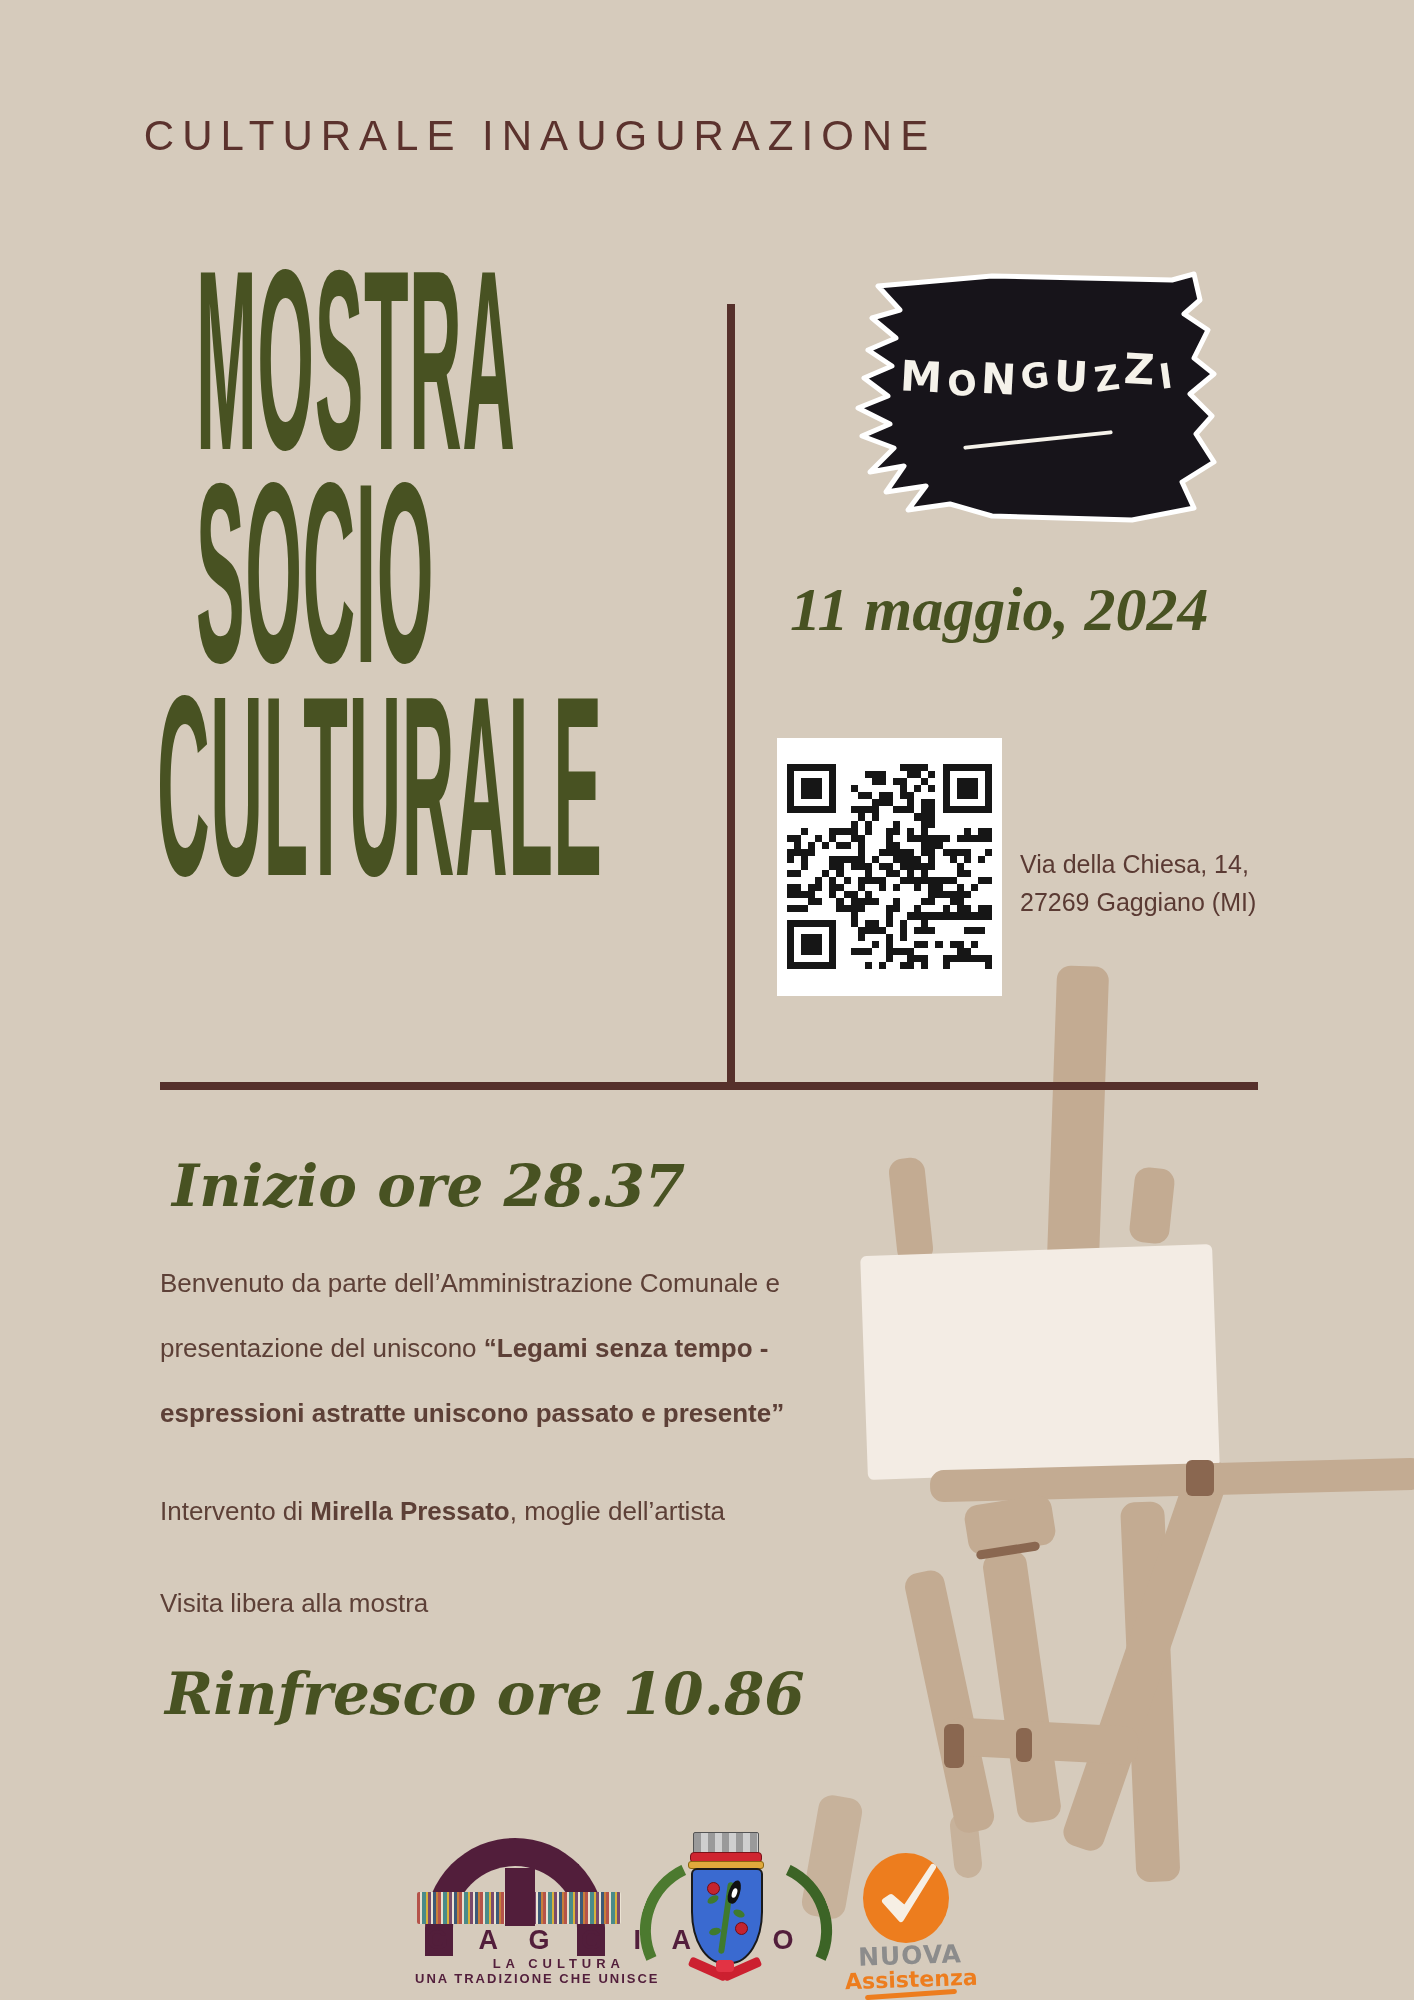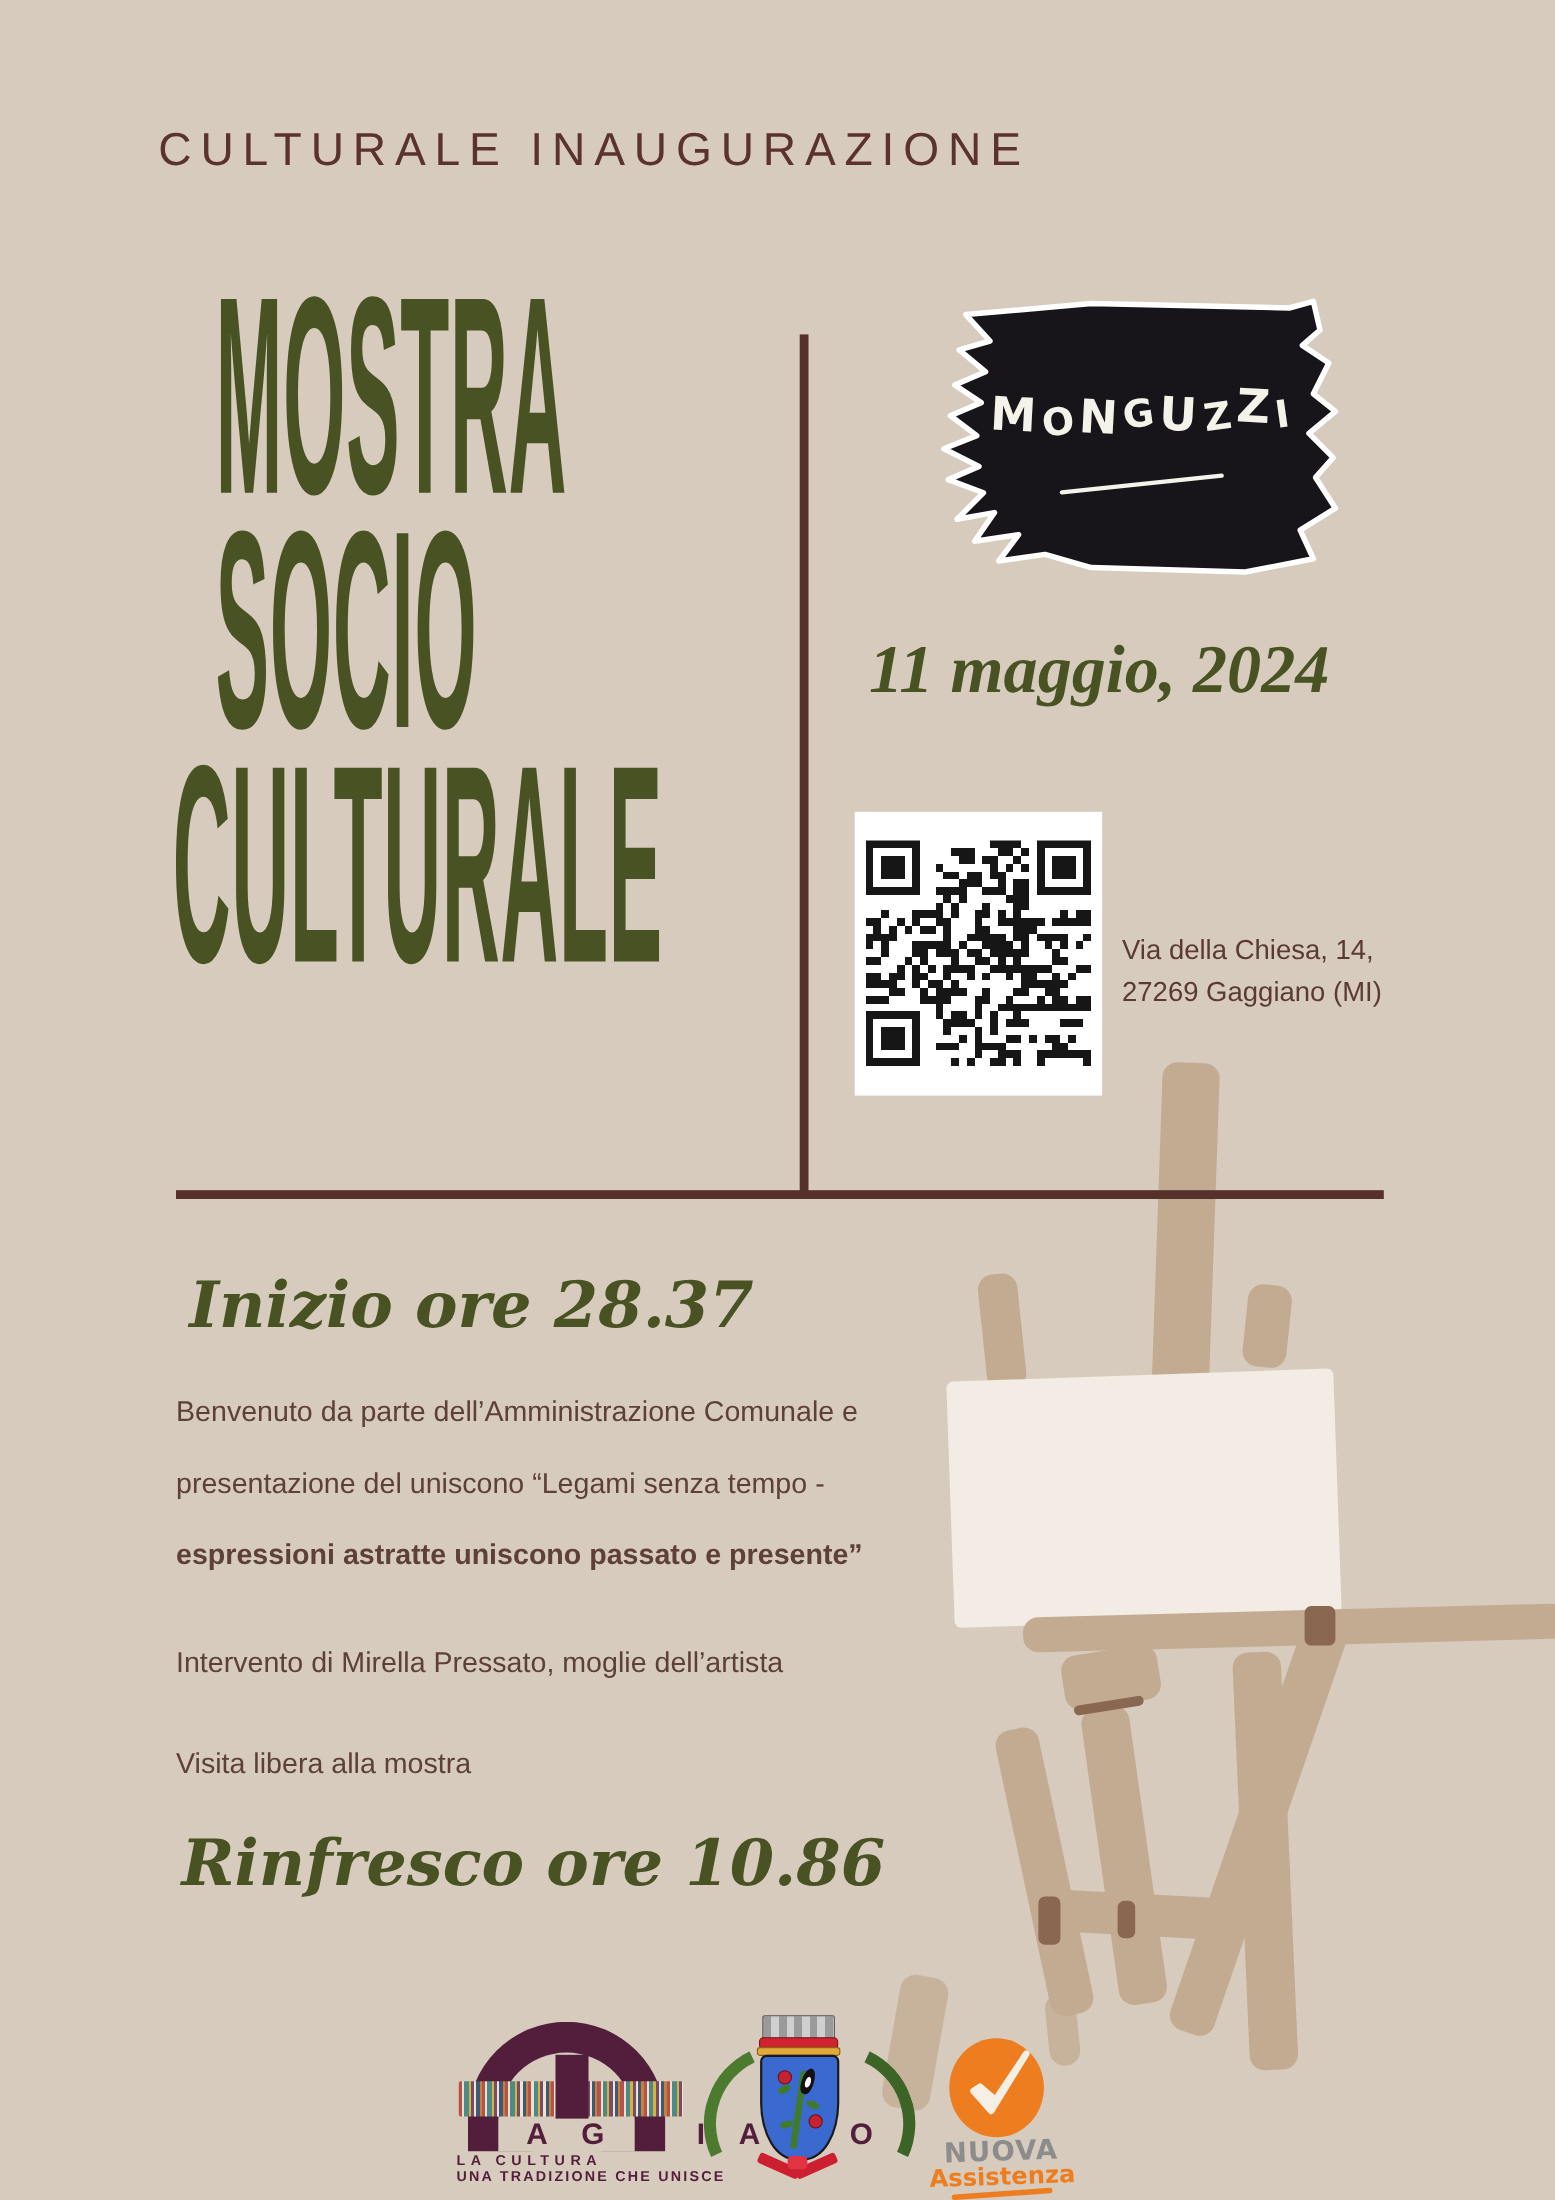--- a/index.html
+++ b/index.html
@@ -62,21 +62,21 @@
   
   .script-line{
     font-family:"DejaVu Serif",serif;font-style:italic;font-weight:700;
     font-size:58px;color:#485222;white-space:nowrap;z-index:10;
   }
   .inizio{left:172px;top:1152px;}
   .rinfresco{left:165px;top:1660px;}
   .body-line{
     left:160px;font-size:26px;color:#5d4037;white-space:nowrap;z-index:10;font-weight:400;
   }
-  .body-line b{font-weight:400;text-align:center;}
+  .body-line b{font-weight:700;text-align:center;}
   .bl1{top:1268px;}
   .bl2{top:1333px;}
   .bl3{top:1398px;font-weight:700;}
   .bl4{top:1496px;}
   .bl5{top:1588px;}
 
   
   .easel{background:#c3ab92;border-radius:14px;z-index:1;}
   .easel-dark{background:#8a6750;border-radius:6px;z-index:4;}
   .easel-mast{left:1052px;top:966px;width:52px;height:300px;transform:rotate(2deg);}
@@ -100,21 +100,21 @@
   
   .gaggiano{left:415px;top:1828px;width:210px;height:165px;z-index:10;}
   .gaggiano-arch{position:absolute;left:10px;top:10px;width:124px;height:90px;
     border:28px solid #521e3b;border-bottom:none;border-radius:92px 92px 0 0;}
   .gaggiano-pillar{position:absolute;left:90px;top:40px;width:30px;height:58px;background:#521e3b;}
   .gaggiano-books{position:absolute;left:2px;top:64px;width:204px;height:32px;
     background:repeating-linear-gradient(90deg,#b5534a 0 3px,#e8e0d0 3px 5px,#4a8b8a 5px 9px,#d9b23a 9px 11px,#7a4a6b 11px 14px,#ece4d4 14px 16px,#3c5a78 16px 19px,#c77f3a 19px 21px);
     border-radius:2px;}
   .gaggiano-name{position:absolute;left:0;top:97px;width:100%;text-align:center;
     font-size:27px;font-weight:700;letter-spacing:12px;color:#521e3b;white-space:nowrap;text-indent:12px;}
-  .gaggiano-tag1{position:absolute;left:0;top:128px;width:100%;text-align:left;
+  .gaggiano-tag1{position:absolute;left:0;top:128px;width:100%;text-align:right;
     font-size:13px;font-weight:700;letter-spacing:5px;color:#521e3b;white-space:nowrap;}
   .gaggiano-tag2{position:absolute;left:0;top:143px;width:100%;text-align:center;
     font-size:13px;font-weight:700;letter-spacing:2px;color:#521e3b;white-space:nowrap;}
 
   .stemma{left:650px;top:1832px;width:150px;height:160px;z-index:10;}
   .crown-battlement{position:absolute;left:43px;top:0;width:64px;height:20px;
     background:repeating-linear-gradient(90deg,#9a9a9a 0 7px,#cfcfcf 7px 14px);border:1px solid #555;border-radius:2px;}
   .crown-band{position:absolute;left:40px;top:20px;width:70px;height:9px;background:#cf2430;border-radius:4px;border:1px solid #7a1218;}
   .crown-rim{position:absolute;left:38px;top:29px;width:74px;height:6px;background:#e0a93c;border-radius:3px;border:1px solid #8a6510;}
   .shield{position:absolute;left:41px;top:36px;width:68px;height:92px;background:#3a6ad0;

